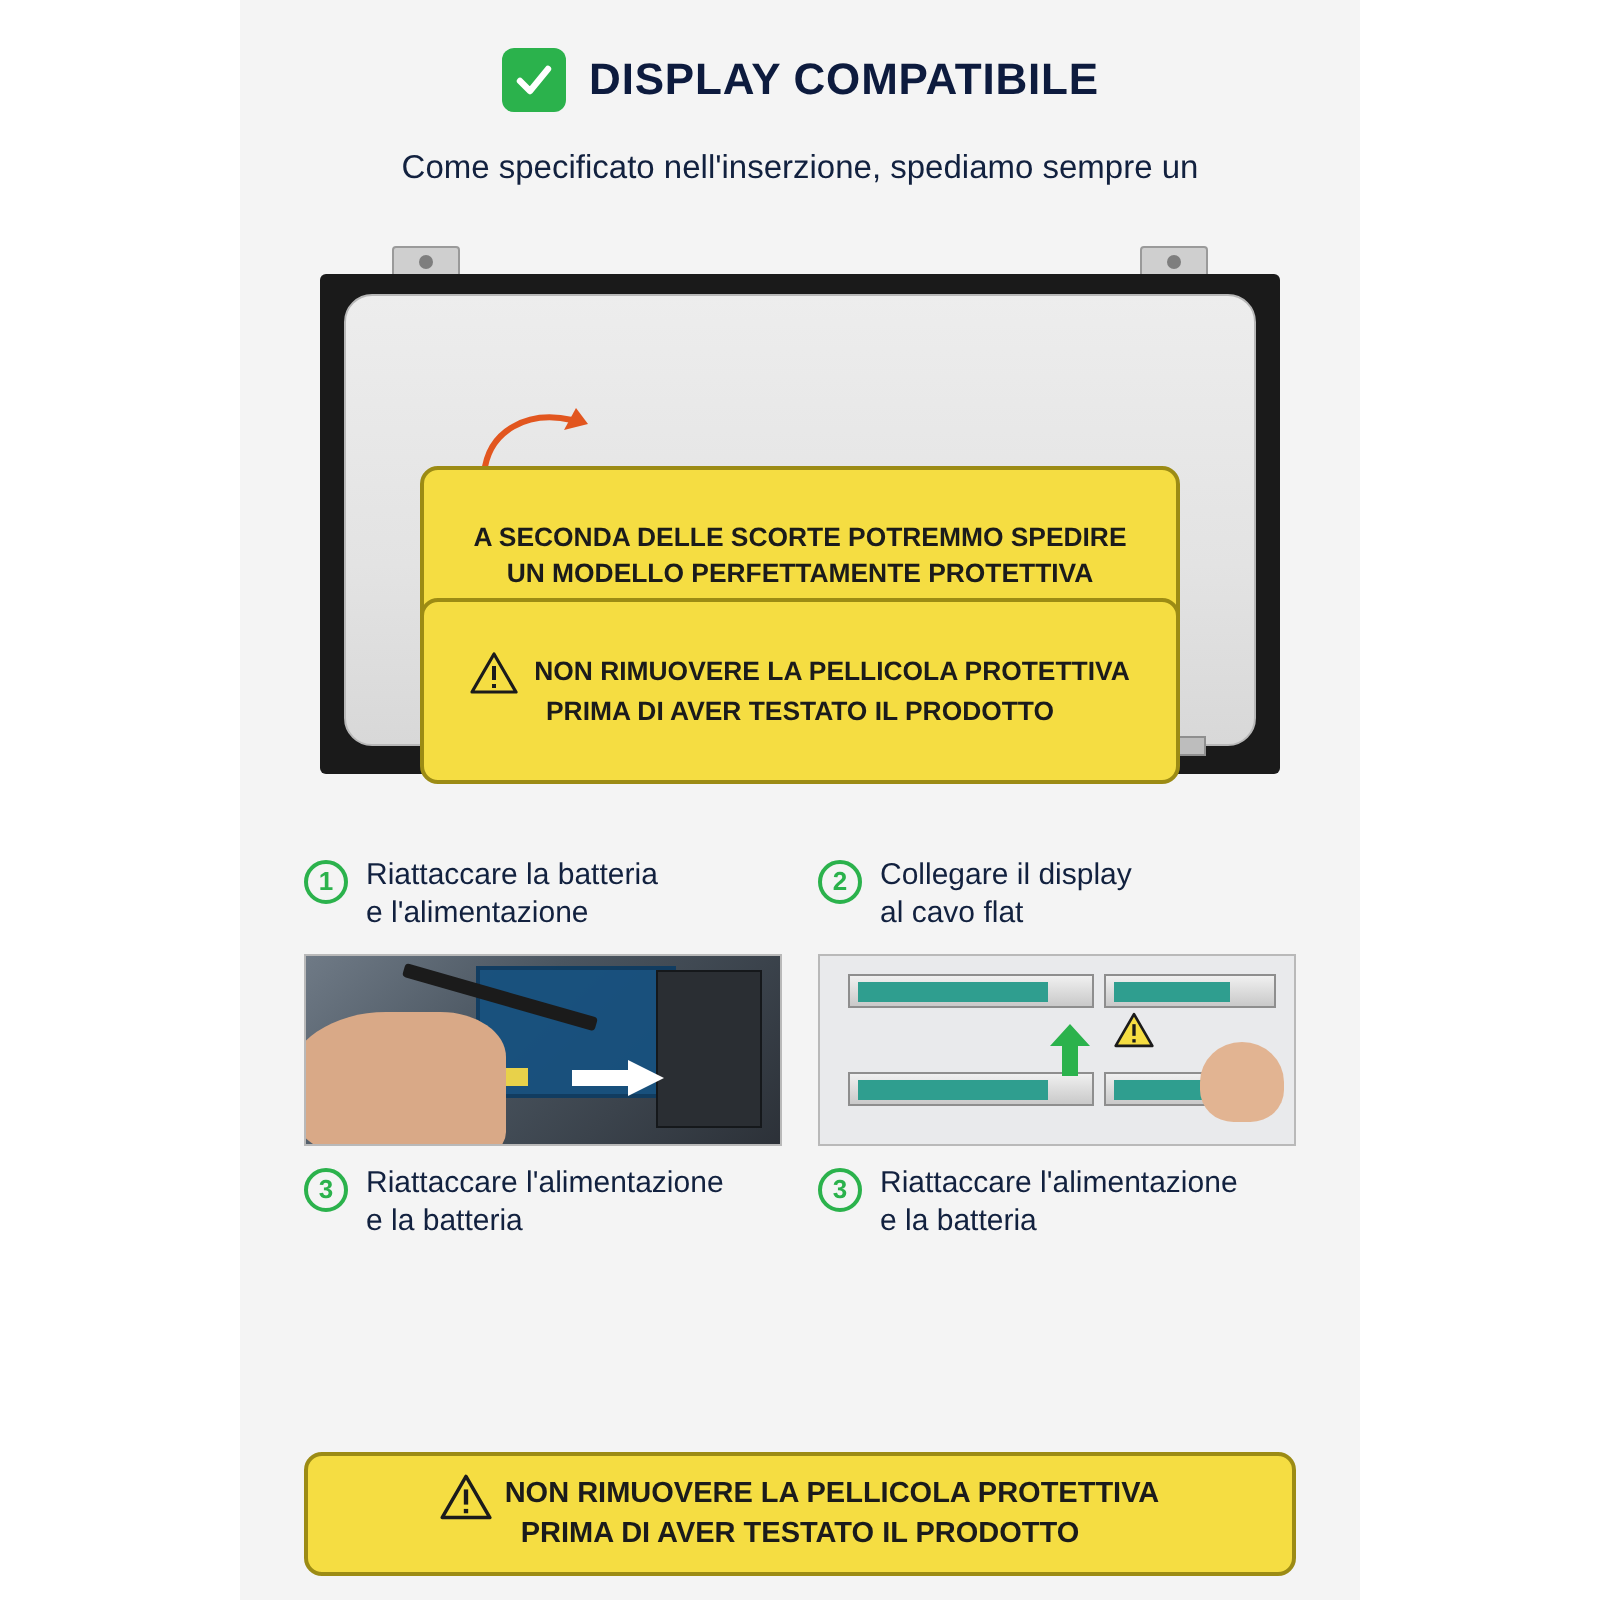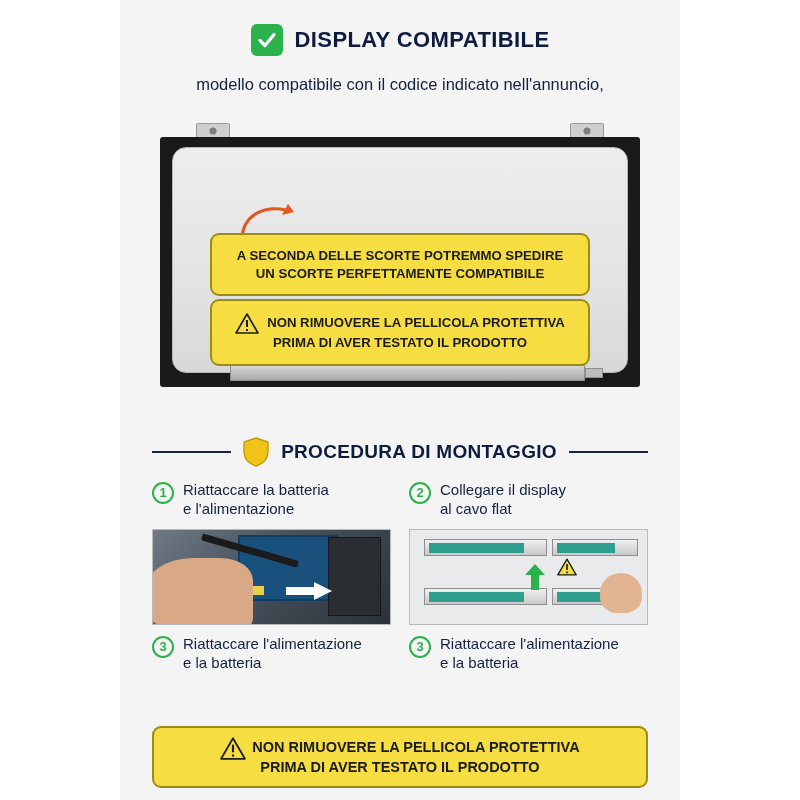--- a/index.html
+++ b/index.html
@@ -105,21 +105,21 @@
   }
 
   .yellow-box {
     position: absolute;
     left: 58px;
     width: 380px;
     background: #f5dd42;
     border: 2px solid #9c8b14;
     border-radius: 9px;
     text-align: center;
-    padding: 12px 10px;
+    padding: 25px 10px;
     font-size: 13.2px;
     font-weight: bold;
     color: #1b1b1b;
     line-height: 1.35;
   }
   .yellow-box.first { top: 118px; }
   .yellow-box.second { top: 184px; }
   .warn-row { display: flex; align-items: center; justify-content: center; gap: 8px; }
   .warn-row .txt { text-align: right; }
 
@@ -253,21 +253,21 @@
     <div class="header">
       <span class="check-badge">
         <svg width="22" height="22" viewBox="0 0 22 22" aria-hidden="true">
           <path d="M4 11.5 L9 16.5 L18 5.5" fill="none" stroke="#ffffff" stroke-width="3.2" stroke-linecap="round" stroke-linejoin="round"></path>
         </svg>
       </span>
       <div class="header-title">DISPLAY COMPATIBILE</div>
     </div>
 
     <div class="intro">
-      <div>modello compatibile con il codice indicato nell'annuncio,</div>
+      <div>Come specificato nell'inserzione, spediamo sempre un</div>
     </div>
 
     <div class="panel-wrap">
       <div class="bracket left"></div>
       <div class="bracket right"></div>
 
       <div class="screen-outer">
         <div class="screen-inner"></div>
         <div class="connector-strip"></div>
         <div class="connector-tab"></div>
@@ -275,50 +275,40 @@
 
       <div class="arrow-hint">
         <svg width="60" height="38" viewBox="0 0 60 38" aria-hidden="true">
           <path d="M4 36 C6 14, 26 4, 48 9" fill="none" stroke="#e2561f" stroke-width="3"></path>
           <path d="M50 3 L56 11 L44 14 Z" fill="#e2561f"></path>
         </svg>
       </div>
 
       <div class="yellow-box first">
         <div>A SECONDA DELLE SCORTE POTREMMO SPEDIRE</div>
-        <div>UN SCORTE PERFETTAMENTE COMPATIBILE</div>
+        <div>UN MODELLO PERFETTAMENTE PROTETTIVA</div>
       </div>
 
       <div class="yellow-box second">
         <div class="warn-row">
           <span class="tri">
             <svg width="24" height="21" viewBox="0 0 24 21" aria-hidden="true">
               <path d="M12 1 L23 20 L1 20 Z" fill="#f5dd42" stroke="#1b1b1b" stroke-width="1.6" stroke-linejoin="round"></path>
               <rect x="11" y="7" width="2" height="7" fill="#1b1b1b"></rect>
               <rect x="11" y="16" width="2" height="2" fill="#1b1b1b"></rect>
             </svg>
           </span>
           <span class="txt">
             <span>NON RIMUOVERE LA PELLICOLA PROTETTIVA</span>
           </span>
         </div>
         <div>PRIMA DI AVER TESTATO IL PRODOTTO</div>
       </div>
     </div>
 
-    <div class="proc-header">
-      <span class="rule"></span>
-      <span class="shield">
-        <svg width="26" height="30" viewBox="0 0 26 30" aria-hidden="true">
-          <path d="M13 1 L25 5 V15 C25 23 19 27 13 29 C7 27 1 23 1 15 V5 Z" fill="#f0c419" stroke="#c79a08" stroke-width="1.4"></path>
-        </svg>
-      </span>
-      <span class="proc-title">PROCEDURA DI MONTAGGIO</span>
-      <span class="rule"></span>
-    </div>
 
     <div class="steps">
 
       <div class="step">
         <div class="step-head">
           <span class="num">1</span>
           <span>
             <span>Riattaccare la batteria</span><br>
             <span>e l'alimentazione</span>
           </span>

